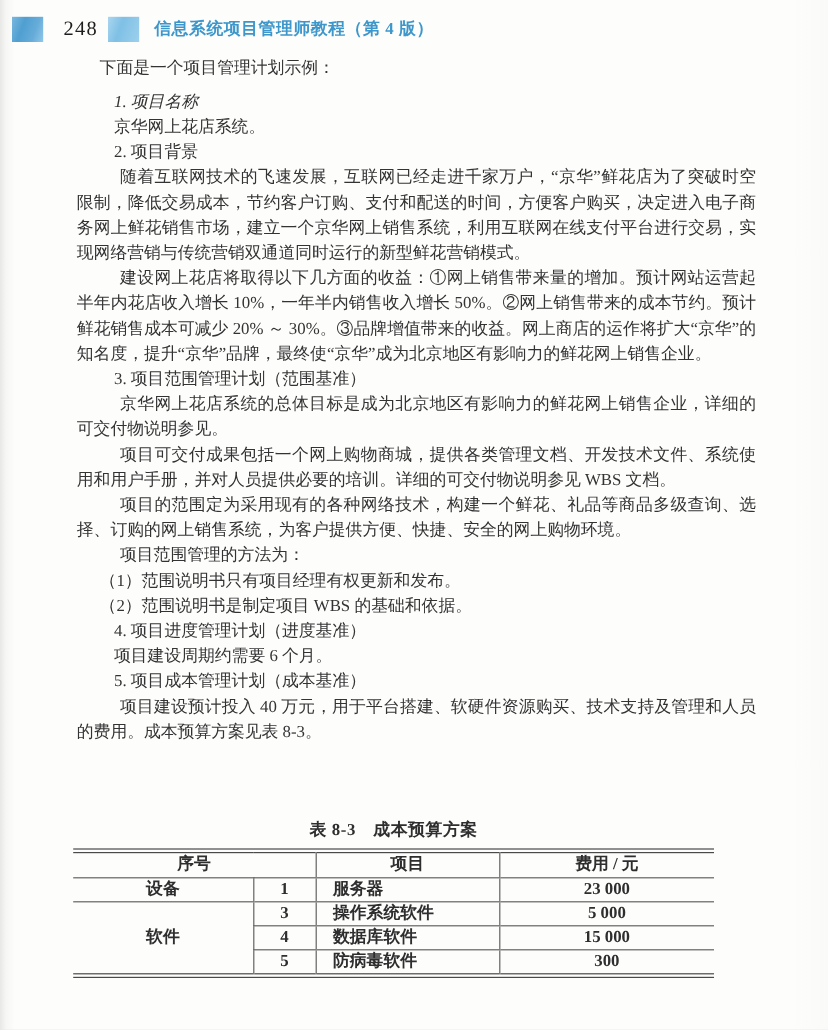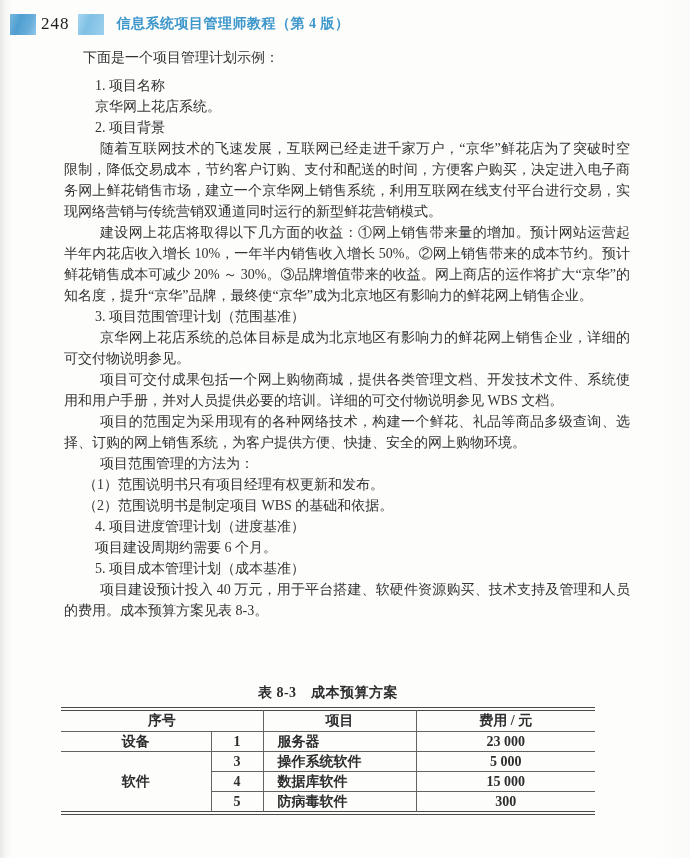--- a/index.html
+++ b/index.html
@@ -22,21 +22,21 @@
     height: 24px;
     display: flex; align-items: center;
   }
   .accent-sq {
     display: inline-block;
     width: 26px; height: 21px;
   }
   .sq-left  { background: linear-gradient(110deg, #7ab8de 0%, #4f9fd1 35%, #66acd9 70%, #90c8ea 100%); }
   .sq-right { background: linear-gradient(110deg, #aad6ef 0%, #7fc0e5 40%, #9dd0ed 100%); margin-left: 8px; }
   .page-number {
-    margin-left: 5px;
+    margin-left: 17px;
     font-size: 17px; color: #1d1d1d; letter-spacing: 1px;
   }
   .book-title {
     margin-left: 13px;
     font-size: 14px; font-weight: 600;
     color: #3e97cb; letter-spacing: 0.5px;
     white-space: nowrap;
   }
 
   
@@ -45,21 +45,21 @@
     width: 566px;
     font-size: 14px; line-height: 21px;
     text-align: justify;
     color: #333;
   }
   .body-text p { margin: 0; }
   .p-indent2 { text-indent: 36px; }
   .p-item    { text-indent: 31px; }
   .p-indent1 { text-indent: 19px; }
   .p-paren   { text-indent: 19px; }
-  .gap-before { margin-top: 7px !important; }
+  .gap-before { margin-top: 7px !important; font-style: italic; }
 
   
   .table-block {
     position: absolute; top: 684px; left: 61px;
     width: 534px;
   }
   .table-caption {
     text-align: center;
     font-size: 14px; font-weight: bold;
     letter-spacing: 0.5px;

